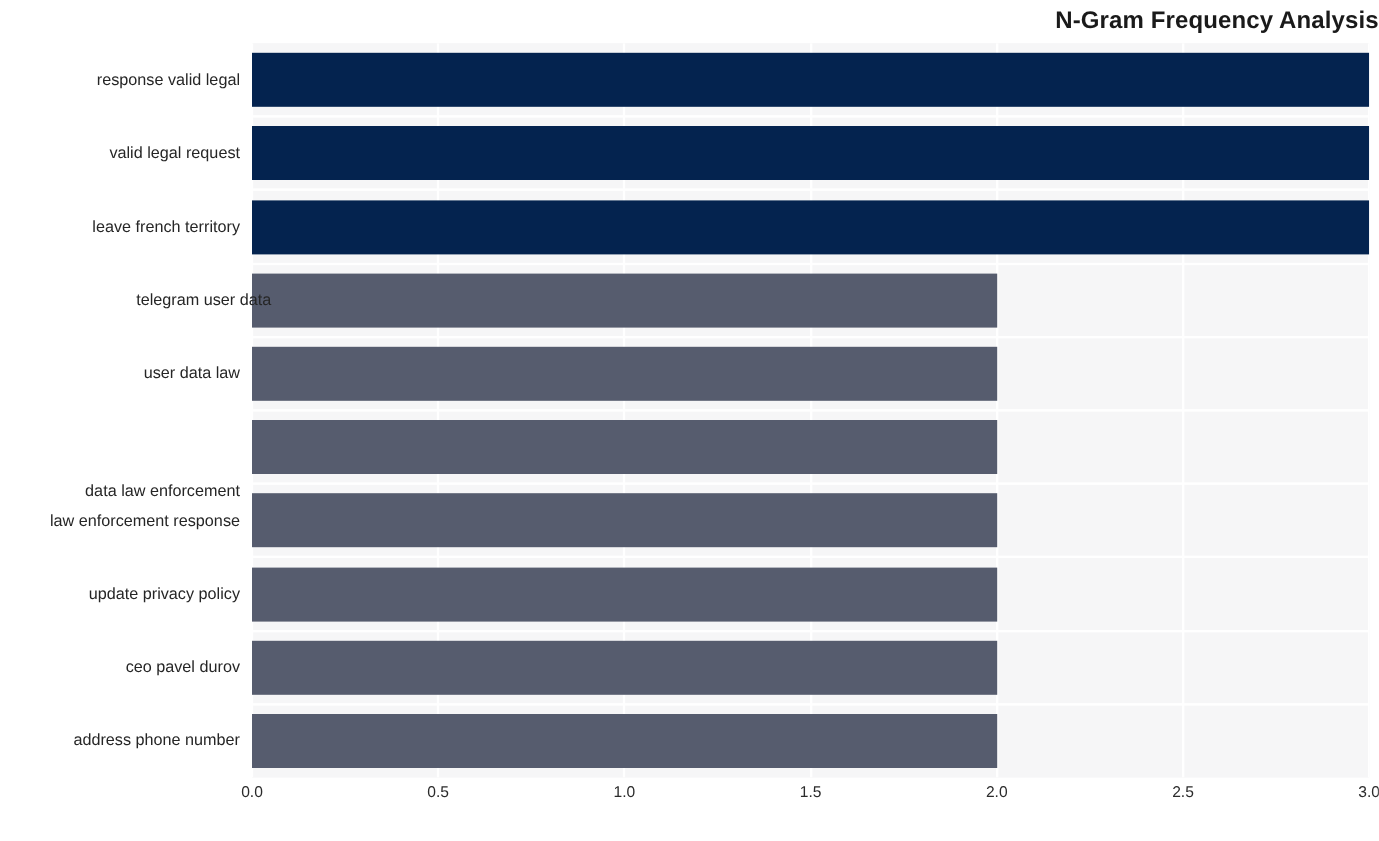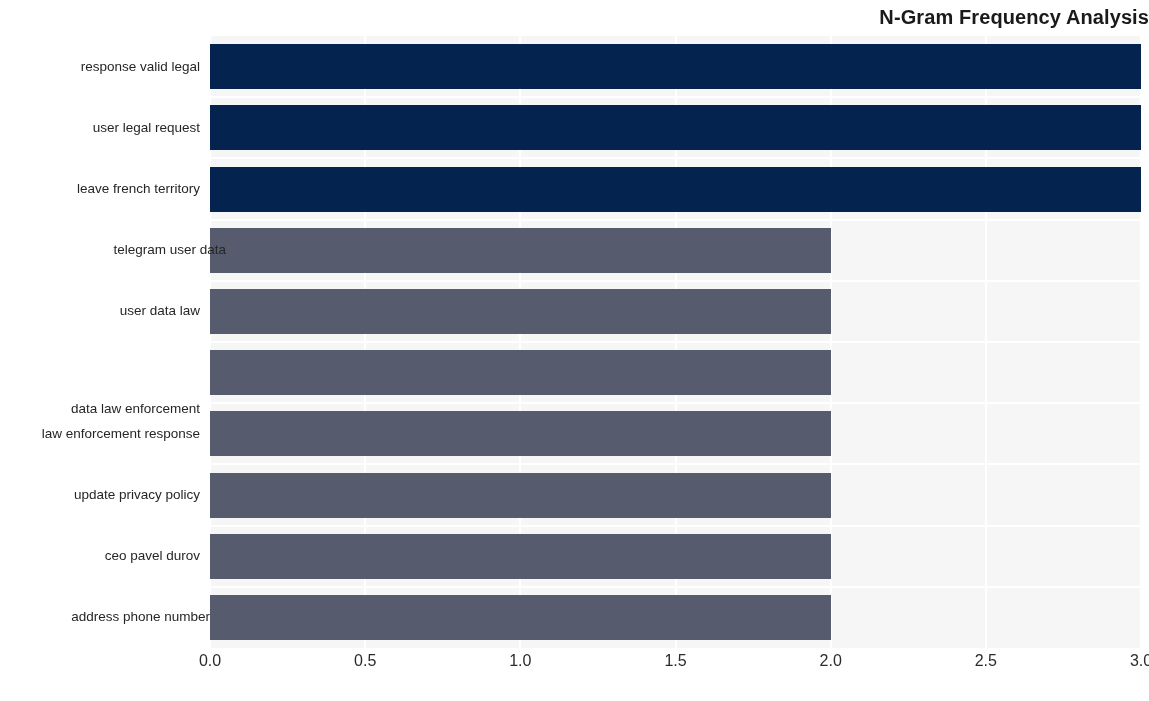--- a/index.html
+++ b/index.html
@@ -73,21 +73,21 @@
     color: #262626;
     line-height: 16px;
   }
   
   .xtick {
     position: absolute;
     top: 652px;
     width: 80px;
     margin-left: -40px;
     text-align: center;
-    font-size: 16px;
+    font-size: 13px;
     color: #2b2b2b;
   }
   #xlabel {
     position: absolute;
     left: 210px;
     top: 674px;
     width: 931px;
     text-align: center;
     font-size: 13.5px;
     color: #1f1f1f;
@@ -128,29 +128,29 @@
         <div class="bar" title="data law enforcement: 2" style="top: 314.1px; width: 620.667px; background: rgb(86, 92, 110);"></div>
         <div class="bar" title="law enforcement response: 2" style="top: 375.3px; width: 620.667px; background: rgb(86, 92, 110);"></div>
         <div class="bar" title="update privacy policy: 2" style="top: 436.5px; width: 620.667px; background: rgb(86, 92, 110);"></div>
         <div class="bar" title="ceo pavel durov: 2" style="top: 497.7px; width: 620.667px; background: rgb(86, 92, 110);"></div>
         <div class="bar" title="address phone number: 2" style="top: 558.9px; width: 620.667px; background: rgb(86, 92, 110);"></div>
       </div>
   </div>
 
   <div id="ytick-layer">
       <div class="ytick" style="top: 58.6px; left: 0px; width: 210px;">response valid legal</div>
-      <div class="ytick" style="top: 119.8px; left: 0px; width: 210px;">user legal request</div>
+      <div class="ytick" style="top: 119.8px; left: 0px; width: 210px;">valid legal request</div>
       <div class="ytick" style="top: 181px; left: 0px; width: 210px;">leave french territory</div>
       <div class="ytick" style="top: 242.2px; left: 0px; width: 236px;">telegram user data</div>
       <div class="ytick" style="top: 303.4px; left: 0px; width: 210px;">user data law</div>
       <div class="ytick" style="top: 364.6px; left: 0px; width: 210px; margin-top: 36px;">data law enforcement</div>
       <div class="ytick" style="top: 425.8px; left: 0px; width: 210px;">law enforcement response</div>
       <div class="ytick" style="top: 487px; left: 0px; width: 210px;">update privacy policy</div>
       <div class="ytick" style="top: 548.2px; left: 0px; width: 210px;">ceo pavel durov</div>
-      <div class="ytick" style="top: 609.4px; left: 10px; width: 210px; padding-left: 47px;">address phone number</div>
+      <div class="ytick" style="top: 609.4px; left: 0px; width: 210px; padding-left: 47px;">address phone number</div>
     </div>
   <div id="xtick-layer">
       <div class="xtick" style="left: 210px;">0.0</div>
       <div class="xtick" style="left: 365.167px;">0.5</div>
       <div class="xtick" style="left: 520.333px;">1.0</div>
       <div class="xtick" style="left: 675.5px;">1.5</div>
       <div class="xtick" style="left: 830.667px;">2.0</div>
       <div class="xtick" style="left: 985.833px;">2.5</div>
       <div class="xtick" style="left: 1141px;">3.0</div>
     </div>

